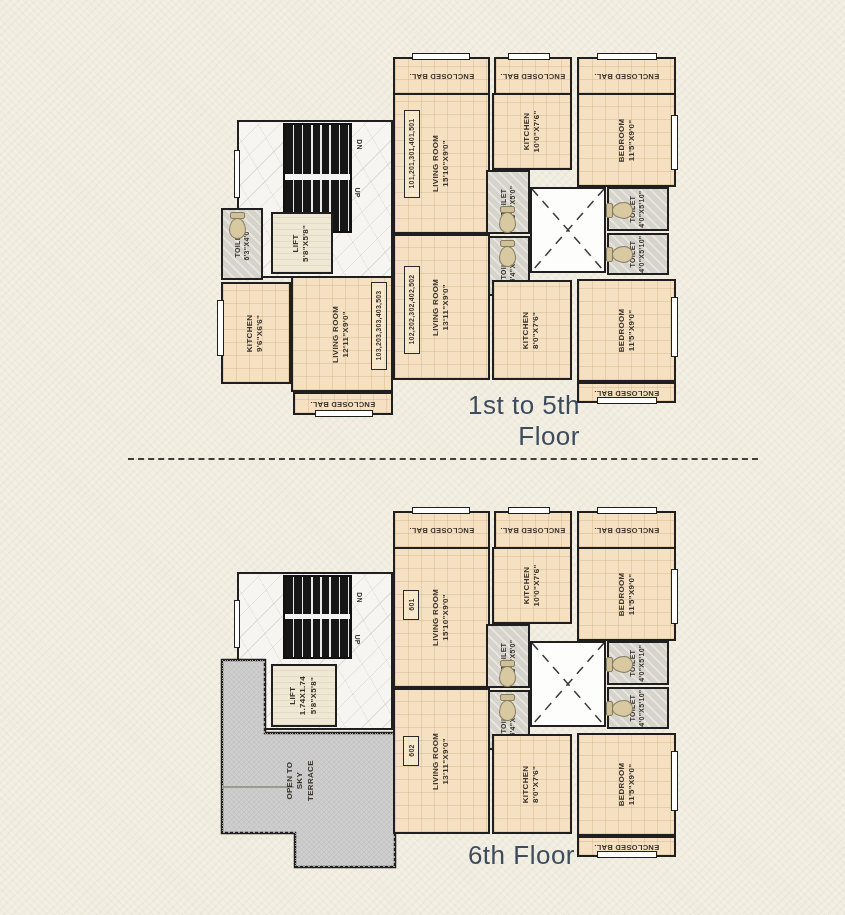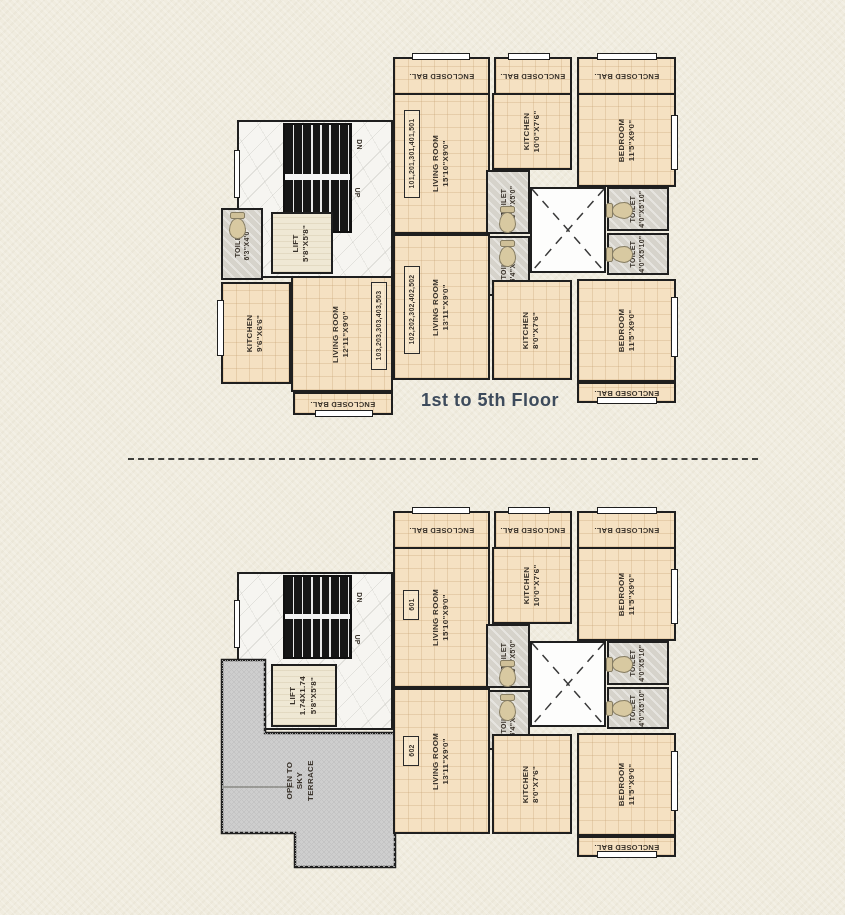--- a/index.html
+++ b/index.html
@@ -50,22 +50,22 @@
   .lbl{white-space:pre-line;text-align:center;color:var(--label,#3a332b);
     font-weight:bold;font-size:8px;line-height:1.3;letter-spacing:.3px}
   .v{transform:rotate(-90deg)}
   .flip{transform:rotate(180deg);font-size:7.5px}
   .small{font-size:7px}
   .ubox{position:absolute;box-sizing:border-box;border:1.5px solid #2a2a2a;
     display:flex;align-items:center;justify-content:center;background:rgba(250,238,215,.55)}
   .ubox .lbl{font-size:7px;letter-spacing:.2px}
   .dnup{position:absolute;display:flex;align-items:center;justify-content:center}
   .dnup .lbl{transform:rotate(90deg);font-size:7px}
-  .caption{position:absolute;color:var(--caption,#3d4b5c);font-size:18px;
-    letter-spacing:.5px;text-align:center;font-weight:700}
+  .caption{position:absolute;color:var(--caption,#3d4b5c);font-size:26px;
+    letter-spacing:.5px;text-align:right;font-weight:400}
   .win{position:absolute;background:#fff;border:1.5px solid #1f1f1f;box-sizing:border-box}
   .wc{position:absolute;width:15px;height:19px;background:#d8c9a1;
     border:1.5px solid #867d63;border-radius:50%/60% 60% 42% 42%}
   .wc::after{content:"";position:absolute;left:0;right:0;top:-7px;height:5px;
     background:#cfc098;border:1px solid #867d63;border-radius:2px}
   .divider{position:absolute;border-top:2px dashed #3f3f3c}
   .tline{position:absolute;height:2px;background:#9a9a96}
   svg{display:block}
 </style>
 </head>
@@ -298,15 +298,16 @@
     </div>
 
     <div class="win" style="left:412px;top:507px;width:58px;height:7px"></div>
     <div class="win" style="left:508px;top:507px;width:42px;height:7px"></div>
     <div class="win" style="left:597px;top:507px;width:60px;height:7px"></div>
     <div class="win" style="left:671px;top:569px;width:7px;height:55px"></div>
     <div class="win" style="left:671px;top:751px;width:7px;height:60px"></div>
     <div class="win" style="left:597px;top:851px;width:60px;height:7px"></div>
     <div class="win" style="left:234px;top:600px;width:6px;height:48px"></div>
 
+    <div class="caption" style="left:395px;top:840px;width:180px">6th Floor</div>
   </div>
 
 </div>
 
 </body></html>

